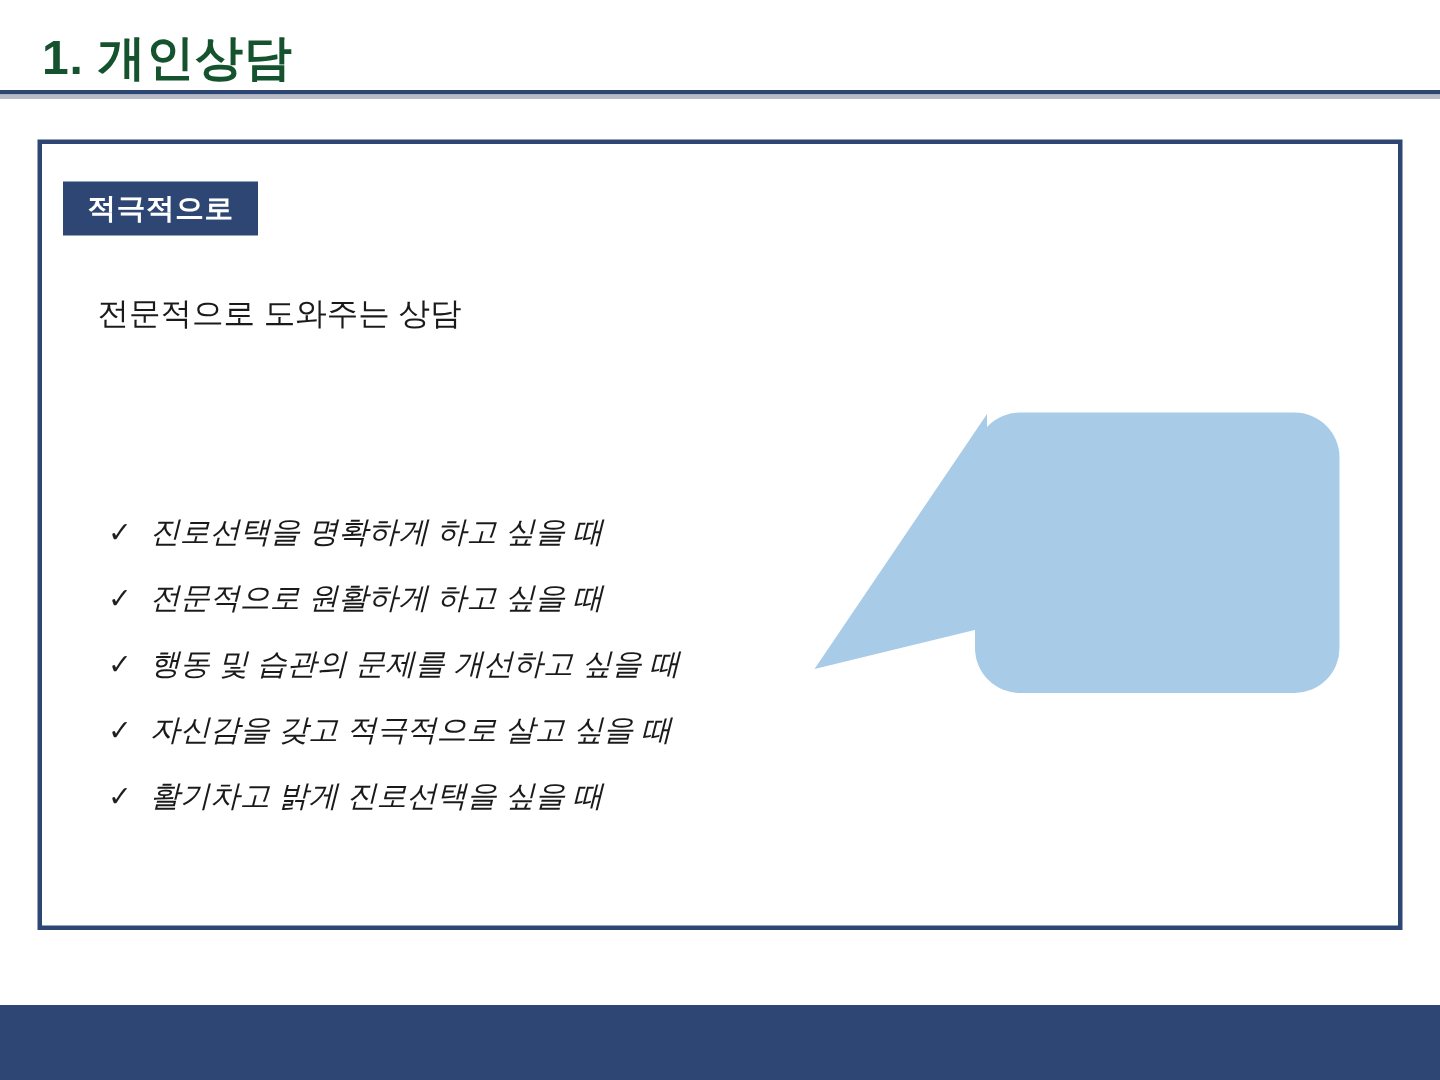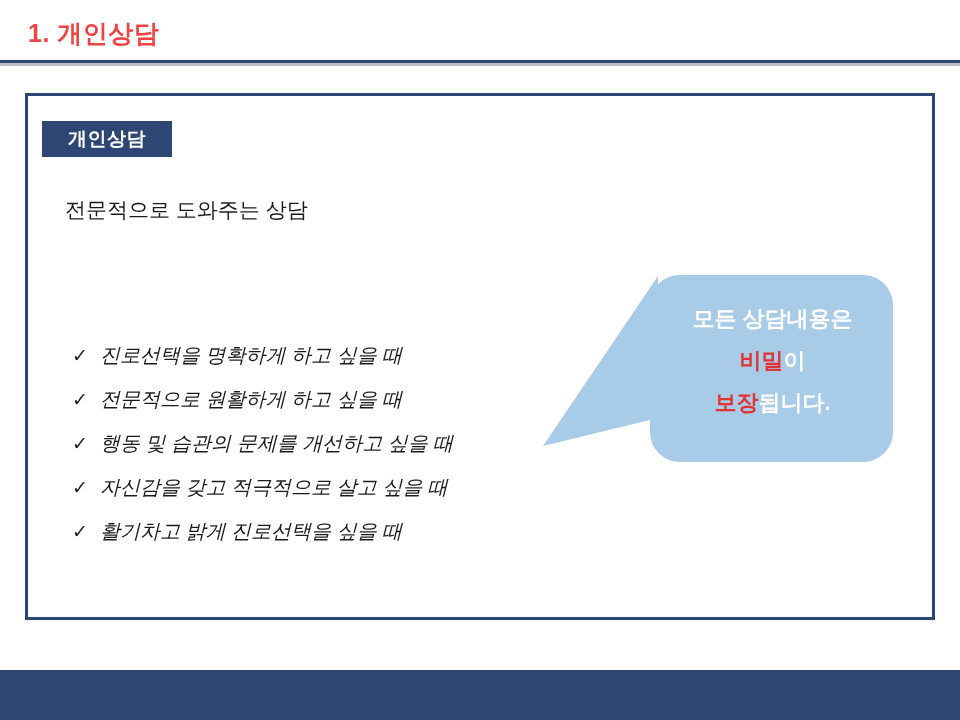--- a/index.html
+++ b/index.html
@@ -15,23 +15,23 @@
     overflow: hidden;
     font-family: "Liberation Sans", "DejaVu Sans", sans-serif;
     -webkit-font-smoothing: antialiased;
   }
 
   
   #slide-title {
     position: absolute;
     left: 28px;
     top: 17px;
-    font-size: 25px;
+    font-size: 32px;
     font-weight: bold;
-    color: #ef4444;
+    color: #14532d;
     letter-spacing: 0.5px;
     white-space: nowrap;
   }
 
   
   #title-rule {
     position: absolute;
     left: 0;
     top: 60px;
     width: 960px;
@@ -174,21 +174,21 @@
 <div id="slide-title">1. 개인상담</div>
 
 <div id="title-rule">
   <div class="rule-main"></div>
   <div class="rule-shadow"></div>
 </div>
 
 <div id="content-box"></div>
 
 <div id="section-badge">
-  <span>개인상담</span>
+  <span>적극적으로</span>
 </div>
 
 <div id="description">
   <div class="desc-line">전문적으로 도와주는 상담</div>
 </div>
 
 <div id="checklist">
   <div class="check-item">
     <span class="check-mark">✓</span>
     <span class="check-text">진로선택을 명확하게 하고 싶을 때</span>
@@ -211,24 +211,15 @@
   </div>
 </div>
 
 <div id="callout">
   <svg viewBox="0 0 375 205" xmlns="http://www.w3.org/2000/svg">
 
     <polygon points="128,8 128,150 13,178" fill="#a8cbe8"></polygon>
 
     <rect x="120" y="7" width="243" height="187" rx="30" ry="30" fill="#a8cbe8"></rect>
   </svg>
-  <div id="callout-text">
-    <div class="line">모든 상담내용은</div>
-    <div class="line">
-      <span class="hl">비밀</span><span>이</span>
-    </div>
-    <div class="line">
-      <span class="hl">보장</span><span>됩니다.</span>
-    </div>
-  </div>
 </div>
 
 <div id="footer-bar"></div>
 
 </body></html>

